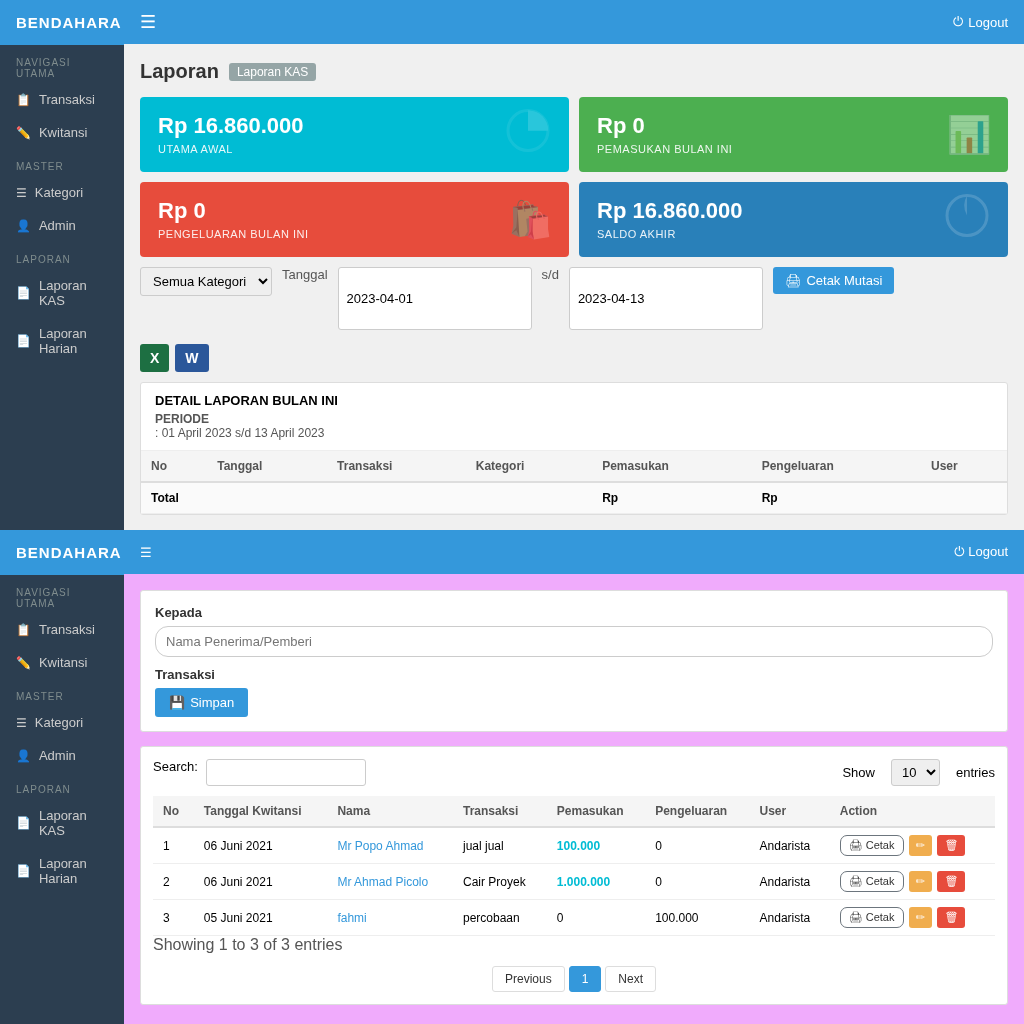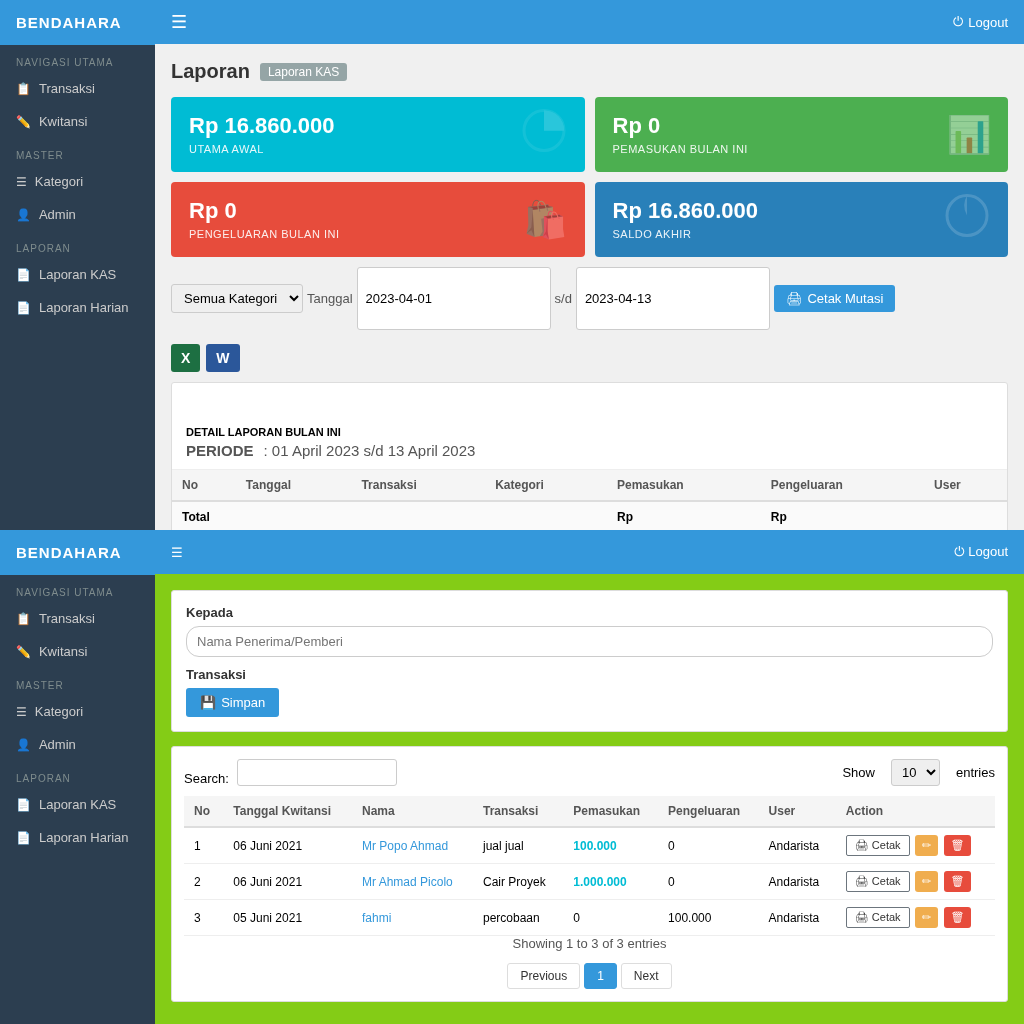--- a/index.html
+++ b/index.html
@@ -2,21 +2,21 @@
 <html><head>
   <meta charset="utf-8">
   <style>
     * { box-sizing: border-box; margin: 0; padding: 0; }
     body { font-family: Arial, sans-serif; font-size: 13px; background: #f0f0f0; }
 
     
     .top-half { position: absolute; top: 0; left: 0; width: 1024px; height: 530px; display: flex; overflow: hidden; }
 
     .sidebar {
-      width: 155px;
+      width: 124px;
       background: #2c3e50;
       color: #aaa;
       flex-shrink: 0;
       display: flex;
       flex-direction: column;
     }
     .sidebar-brand {
       background: #3498db;
       color: white;
       font-weight: bold;
@@ -72,35 +72,35 @@
       min-height: 75px;
     }
     .card-cyan { background: #00bcd4; }
     .card-green { background: #4caf50; }
     .card-red { background: #e74c3c; }
     .card-blue { background: #2980b9; }
     .card-amount { font-size: 22px; font-weight: bold; margin-bottom: 4px; }
     .card-label { font-size: 11px; opacity: 0.9; letter-spacing: 0.5px; }
     .card-icon { position: absolute; right: 16px; top: 50%; transform: translateY(-50%); font-size: 40px; opacity: 0.4; }
 
-    .filter-row { display: flex; align-items: center; gap: 4px; margin-bottom: 14px; }
+    .filter-row { display: flex; align-items: flex-start; gap: 10px; margin-bottom: 14px; }
     .filter-row select { padding: 5px 8px; border: 1px solid #ccc; border-radius: 3px; font-size: 13px; }
     .filter-row label { font-size: 13px; color: #555; }
     .filter-row input { padding: 23px 8px; border: 1px solid #ccc; border-radius: 3px; font-size: 13px; }
     .filter-row .sep { font-size: 13px; color: #555; }
     .btn-primary { background: #3498db; color: white; border: none; padding: 6px 12px; border-radius: 3px; cursor: pointer; font-size: 13px; display: flex; align-items: center; gap: 5px; }
 
     .export-row { display: flex; gap: 6px; margin-bottom: 10px; }
     .export-btn-excel { background: #1d6f42; color: white; border: none; padding: 6px 10px; border-radius: 3px; cursor: pointer; font-size: 14px; font-weight: bold; }
     .export-btn-word { background: #2b579a; color: white; border: none; padding: 6px 10px; border-radius: 3px; cursor: pointer; font-size: 14px; font-weight: bold; }
 
     .report-table-container { background: white; border: 1px solid #ddd; border-radius: 3px; }
     .report-header { padding: 10px 14px; border-bottom: 1px solid #eee; }
-    .report-header h3 { font-size: 11px; font-weight: bold; margin-bottom: 4px; margin-top: 33px; }
-    .report-header .periode-row { display: flex; gap: 10px; font-size: 15px; color: #555; }
+    .report-header h3 { font-size: 13px; font-weight: bold; margin-bottom: 4px; }
+    .report-header .periode-row { display: flex; font-size: 12px; color: #555; flex-direction: column; }
     .report-header .periode-label { font-weight: bold; }
 
     .report-table { width: 100%; border-collapse: collapse; }
     .report-table th { background: #f5f5f5; text-align: left; padding: 8px 10px; font-size: 12px; border-bottom: 2px solid #ddd; color: #555; }
     .report-table td { padding: 8px 10px; font-size: 12px; border-bottom: 1px solid #eee; }
     .report-table .total-row td { font-weight: bold; background: #fafafa; }
 
     
     .bottom-half { position: absolute; top: 530px; left: 0; width: 1024px; height: 494px; display: flex; overflow: hidden; }
 
@@ -109,45 +109,45 @@
     .bottom-top-nav {
       background: #3498db;
       color: white;
       display: flex;
       align-items: center;
       justify-content: space-between;
       padding: 0 16px;
       height: 44px;
     }
 
-    .bottom-body { padding: 16px; flex: 1; overflow-y: auto; background: #84cc16; }
+    .bottom-body { padding: 16px; flex: 1; overflow-y: auto; background: #f0abfc; }
 
     .form-section { background: white; border: 1px solid #ddd; border-radius: 3px; padding: 14px; margin-bottom: 14px; }
     .form-label { font-size: 13px; font-weight: bold; margin-bottom: 6px; color: #333; }
     .form-input { width: 100%; border: 1px solid #ccc; border-radius: 13px; padding: 7px 10px; font-size: 13px; margin-bottom: 10px; }
     .form-select { width: 100%; border: 1px solid #ccc; border-radius: 3px; padding: 7px 10px; font-size: 13px; margin-bottom: 10px; background: white; }
     .btn-save { background: #3498db; color: white; border: none; padding: 7px 14px; border-radius: 3px; cursor: pointer; font-size: 13px; display: flex; align-items: center; gap: 5px; }
 
     .data-table-section { background: white; border: 1px solid #ddd; border-radius: 3px; padding: 12px; }
     .search-row { display: flex; justify-content: space-between; align-items: center; margin-bottom: 10px; }
-    .search-left { display: flex; align-items: flex-end; gap: 8px; font-size: 13px; }
+    .search-left { display: flex; align-items: flex-start; gap: 8px; font-size: 13px; }
     .search-left input { padding: 5px 8px; border: 1px solid #ccc; border-radius: 3px; font-size: 13px; width: 160px; }
     .search-right { display: flex; align-items: center; gap: 16px; font-size: 13px; }
     .search-right select { padding: 4px 6px; border: 1px solid #ccc; border-radius: 3px; font-size: 13px; }
 
     .data-table { width: 100%; border-collapse: collapse; font-size: 12px; }
     .data-table th { background: #f5f5f5; padding: 8px 10px; text-align: left; border-bottom: 2px solid #ddd; color: #555; font-size: 12px; }
     .data-table td { padding: 7px 10px; border-bottom: 1px solid #eee; vertical-align: middle; }
 
-    .btn-cetak { background: white; border: 1px solid #6c757d; color: #333; padding: 3px 8px; border-radius: 2px; cursor: pointer; font-size: 11px; margin-right: 2px; }
+    .btn-cetak { background: white; border: 1px solid #6c757d; color: #333; padding: 3px 8px; border-radius: 7px; cursor: pointer; font-size: 11px; margin-right: 2px; }
     .btn-edit { background: #f0ad4e; border: none; color: white; padding: 4px 7px; border-radius: 3px; cursor: pointer; font-size: 11px; margin-right: 2px; }
     .btn-delete { background: #e74c3c; border: none; color: white; padding: 4px 7px; border-radius: 3px; cursor: pointer; font-size: 11px; }
 
     .pagination-row { display: flex; justify-content: center; align-items: center; gap: 4px; margin-top: 12px; }
-    .page-info { font-size: 13px; color: #555; text-align: center; margin-bottom: 6px; }
+    .page-info { font-size: 16px; color: #555; margin-bottom: 6px; }
     .page-btn { padding: 5px 12px; border: 1px solid #ddd; border-radius: 3px; background: white; cursor: pointer; font-size: 12px; color: #333; }
     .page-btn.active { background: #3498db; color: white; border-color: #3498db; }
   </style>
 </head>
 <body>
 
 <div class="top-half">
 
   <div class="sidebar">
     <div class="sidebar-brand">BENDAHARA</div>

